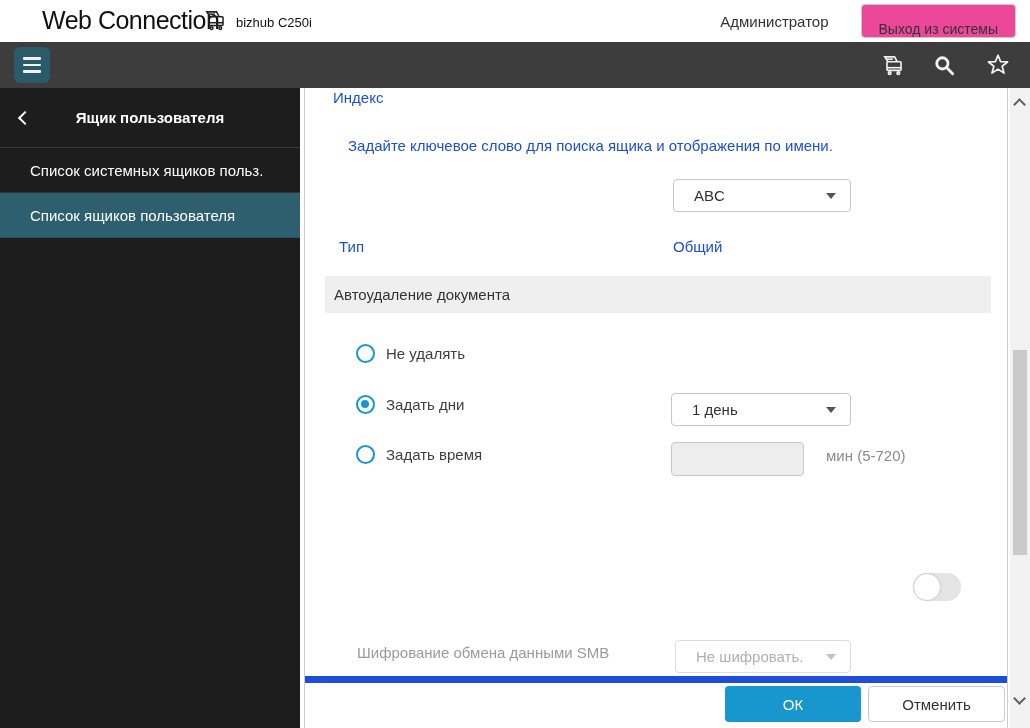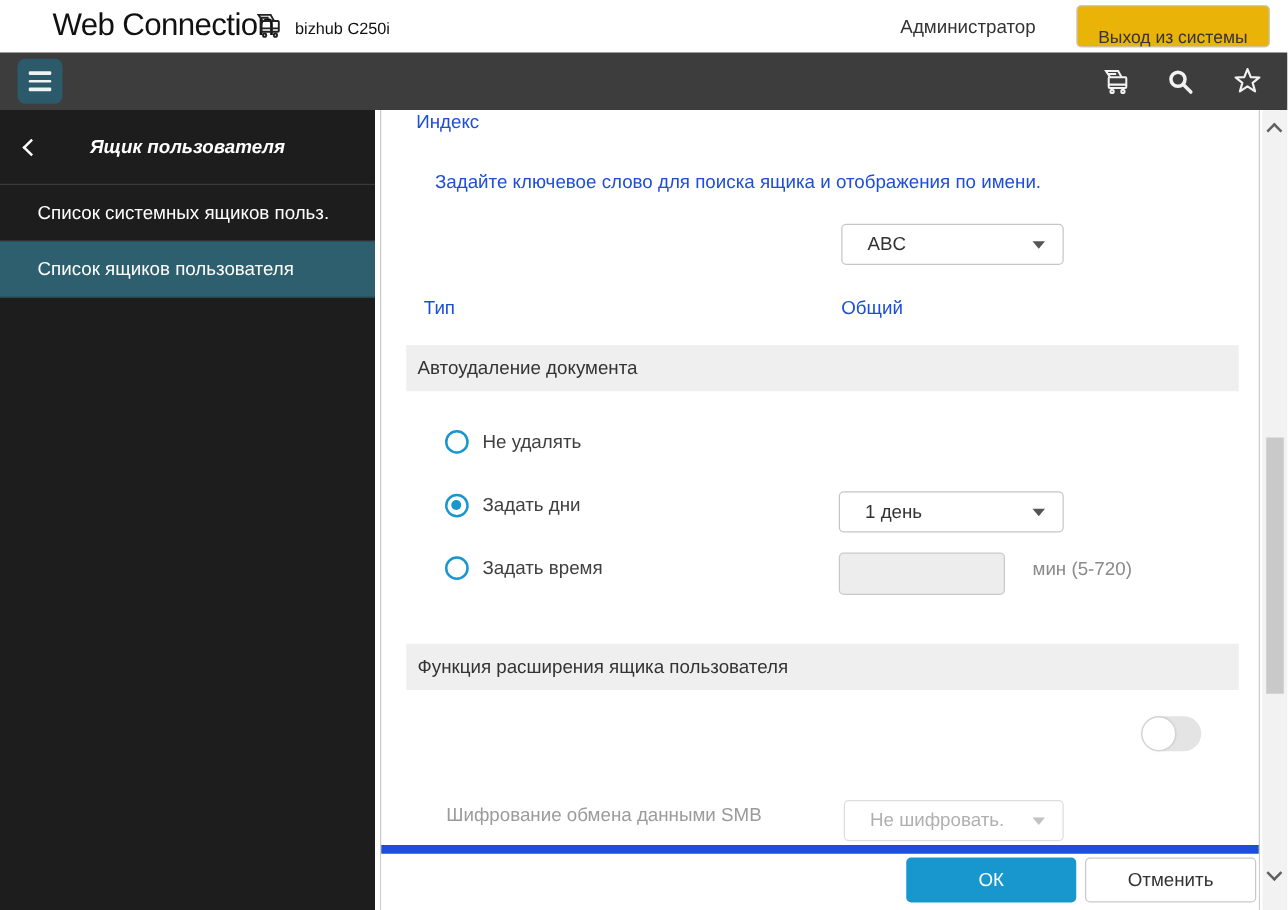--- a/index.html
+++ b/index.html
@@ -6,39 +6,39 @@
   body { font-family:"Liberation Sans", sans-serif; background:#fff; }
   .page { position:relative; width:1030px; height:728px; overflow:hidden; background:#fff; }
 
   
   .header { position:absolute; left:0; top:0; width:1030px; height:42px; background:#fff; }
   .logo { position:absolute; left:42px; top:6px; font-size:25px; font-weight:400; letter-spacing:-0.5px; color:#111; }
   .device-group { position:absolute; left:203px; top:7px; display:flex; align-items:center; gap:7px; }
   .device-name { font-size:13px; color:#111; }
   .header-right { position:absolute; right:14px; top:0; height:42px; display:flex; align-items:center; gap:32px; }
   .user-role { font-size:15px; color:#333; }
-  .logout-btn { height:28px; padding:16px 17px; background:#eab308; border:1px solid #c9c9c9; border-radius:4px;
+  .logout-btn { height:28px; padding:16px 17px; background:#ec4899; border:1px solid #c9c9c9; border-radius:4px;
                 font-size:14px; color:#333; font-family:inherit; cursor:pointer; }
 
   
   .toolbar { position:absolute; left:0; top:42px; width:1030px; height:46px; background:#3d3d3d; }
   .hamburger { position:absolute; left:14px; top:5px; width:36px; height:36px; background:#2b5a6b; border:none;
                border-radius:6px; display:flex; flex-direction:column; justify-content:center; align-items:center; gap:4px; cursor:pointer; }
   .hamburger i { display:block; width:18px; height:2.5px; background:#f2f2f2; border-radius:1px; }
   .tb-icon { position:absolute; top:10px; width:26px; height:26px; cursor:pointer; }
   .tb-device { left:881px; } .tb-search { left:931px; } .tb-star { left:985px; }
 
   
   .sidebar { position:absolute; left:0; top:88px; width:300px; height:640px; background:#1d1d1d; }
   .sb-header { position:relative; height:60px; border-bottom:1px solid #3a3a3a; }
   .sb-back { position:absolute; left:14px; top:20px; width:20px; height:20px; background:none; border:none; cursor:pointer; }
   .sb-back::before { content:""; position:absolute; left:6px; top:5px; width:8px; height:8px;
                      border-left:2px solid #fff; border-bottom:2px solid #fff; transform:rotate(45deg); }
   .sb-title { position:absolute; left:0; top:0; width:100%; height:60px; line-height:60px; text-align:center;
-              color:#fff; font-size:15px; font-weight:bold;font-style:italic; }
+              color:#fff; font-size:15px; font-weight:bold; }
   .sb-item { height:45px; display:flex; align-items:center; padding-left:30px; color:#fff; font-size:15px;
              border-bottom:1px solid #333; cursor:pointer; }
   .sb-item.selected { background:#2d5f6e; border-bottom:1px solid #27525f; }
 
   
   .panel { position:absolute; left:304px; top:88px; width:704px; height:640px;
            border-left:1px solid #ccc; border-right:1px solid #ccc; background:#fff; }
   .panel-body { position:relative; height:588px; overflow:hidden; }
   .lbl { position:absolute; font-size:15px; color:#1d4ed8; white-space:nowrap; }
   .section-bar { position:absolute; left:20px; width:666px; height:37px; background:#efefef; }
@@ -182,23 +182,20 @@
         <i class="caret"></i>
       </div>
 
       <div class="radio-row" style="left:51px; top:357px;">
         <span class="radio"></span>
         <span class="lbl-inline">Задать время</span>
       </div>
       <input class="min-input" disabled="" style="">
       <div class="suffix">мин (5-720)</div>
 
-      <div class="section-bar" style="top:427px;">
-        <span>Функция расширения ящика пользователя</span>
-      </div>
 
       <button class="toggle">
           <span class="knob"></span>
         </button>
 
       <div class="lbl muted" style="left:52px; top:556px;">Шифрование обмена данными SMB</div>
       <div class="select-box disabled" style="left:370px; top:552px; width:176px;">
         <span>Не шифровать.</span>
         <i class="caret"></i>
       </div>

